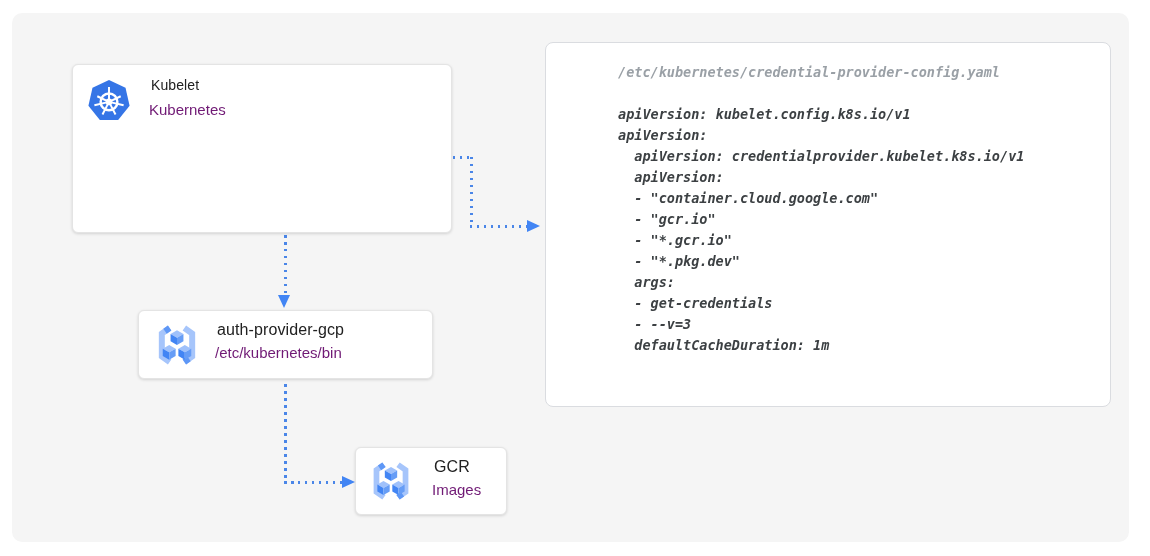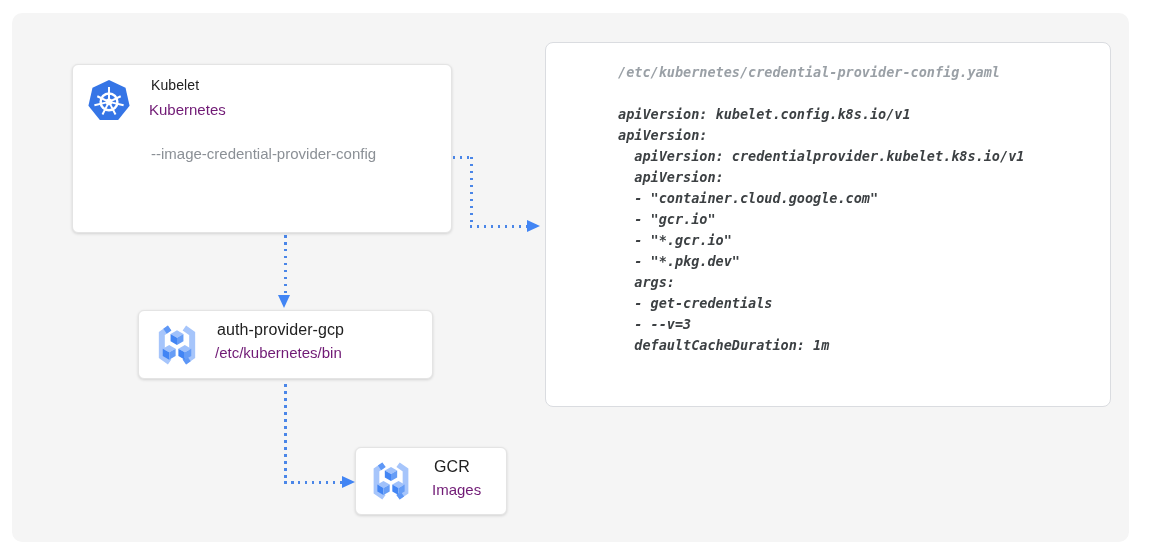--- a/index.html
+++ b/index.html
@@ -151,21 +151,20 @@
           <line x1="50" y1="52" x2="16.8" y2="59.7"></line>
           <line x1="50" y1="52" x2="23.4" y2="39.2"></line>
           <circle cx="50" cy="52" r="19" stroke-width="5.5"></circle>
         </g>
         <circle cx="50" cy="52" r="7.5" fill="#ffffff"></circle>
       </svg>
     </span>
     <div class="node-title">Kubelet</div>
     <div class="node-subtitle">Kubernetes</div>
     <div class="flags">
-      <div>--image-credential-provider-config</div>
     </div>
   </div>
 
   <div class="card card-gcr">
     <span class="node-icon gcr-icon">
       <svg viewBox="0 0 100 100" width="44" height="44">
         <g fill="none" stroke-linecap="butt">
           <path d="M34,13 L17,25 L17,75 L34,87" stroke="#a6c5fb" stroke-width="13"></path>
           <path d="M66,13 L83,25 L83,75 L66,87" stroke="#a6c5fb" stroke-width="13"></path>
           <path d="M34,13 L24,20" stroke="#5e97f6" stroke-width="13"></path>

